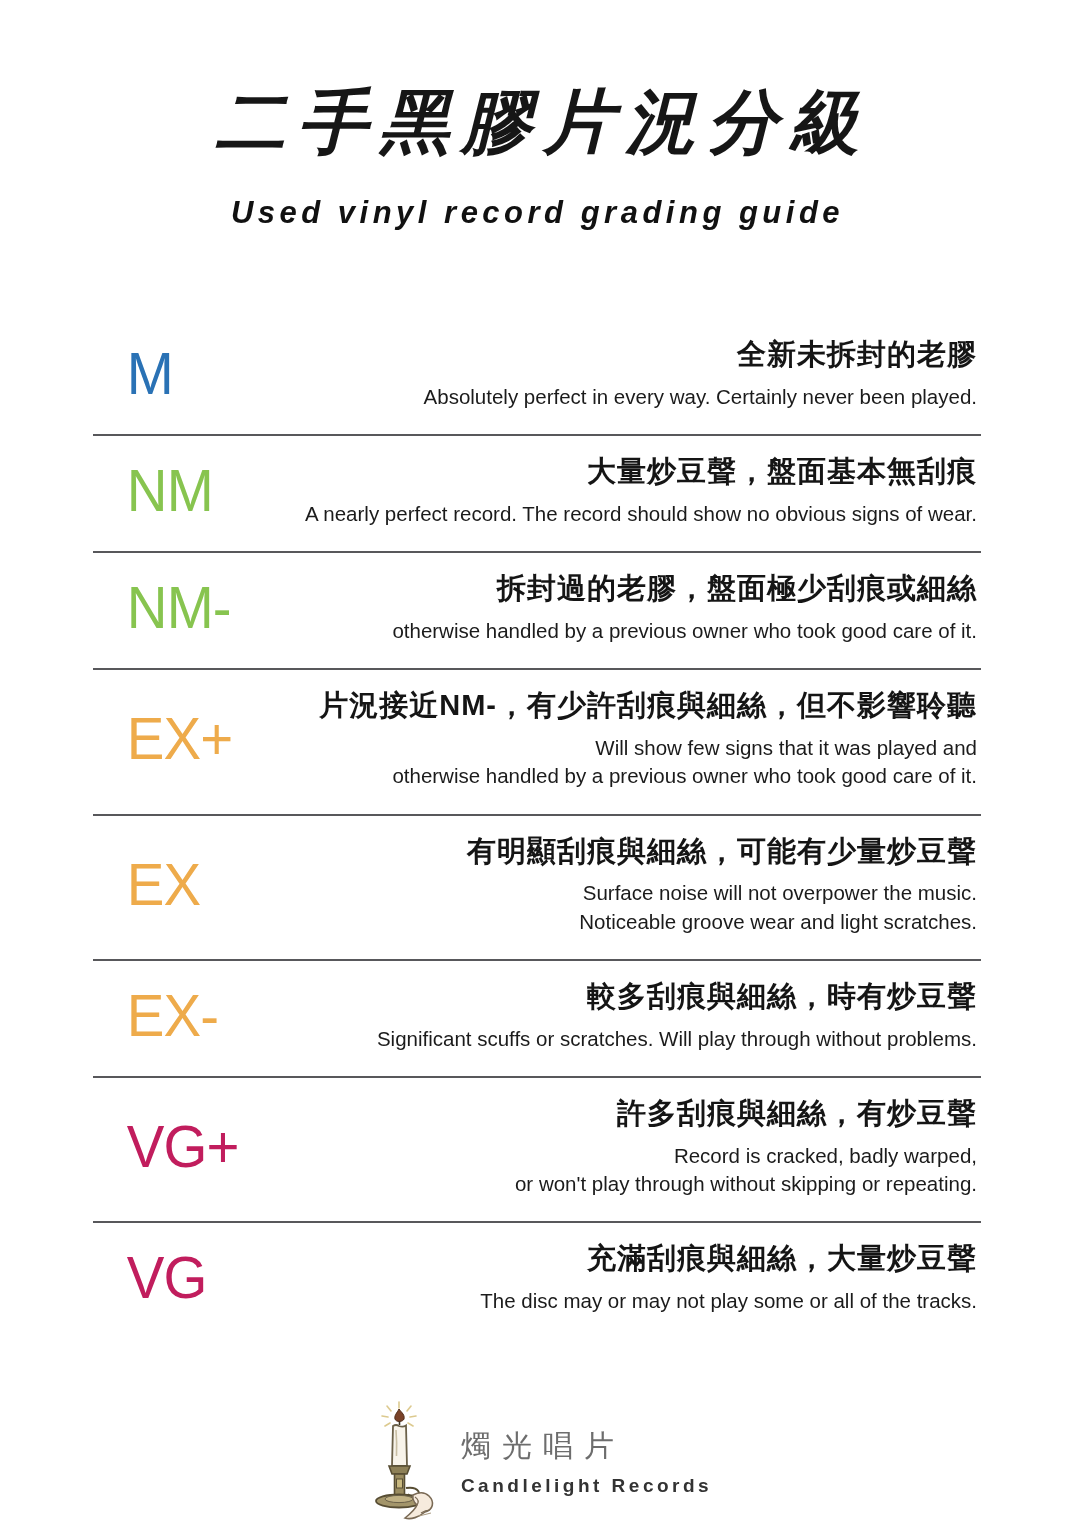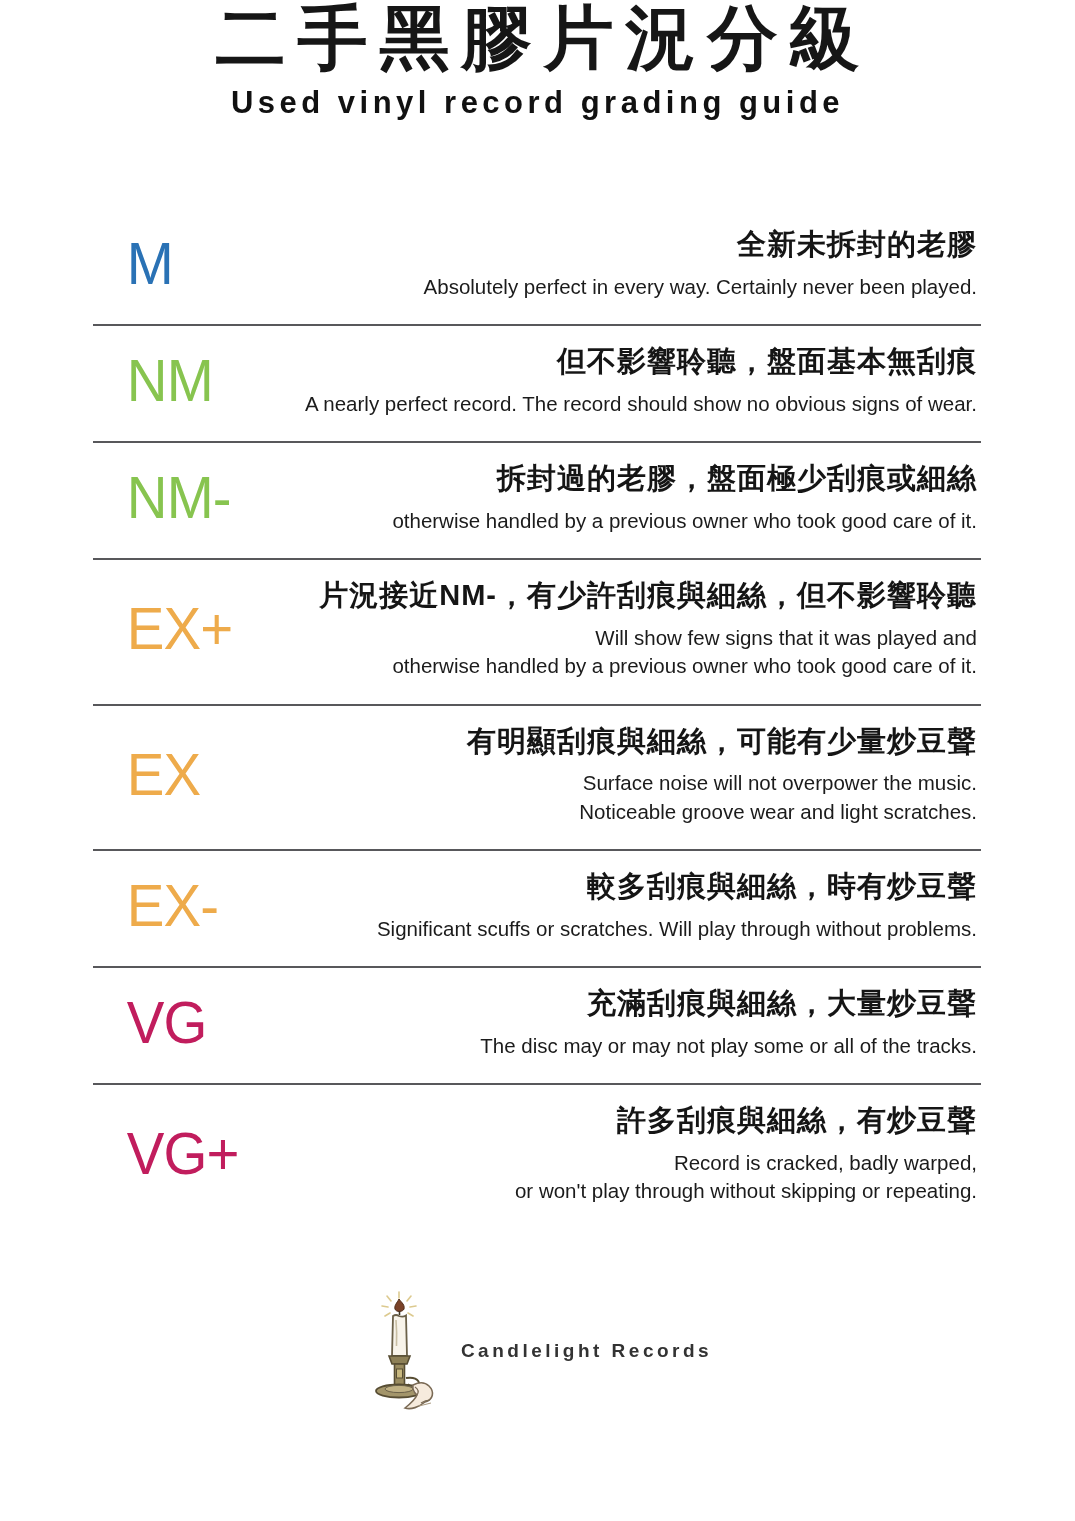--- a/index.html
+++ b/index.html
@@ -7,32 +7,32 @@
   body {
     height: 1521px;
     background: #ffffff;
     overflow: hidden;
     font-family: "Liberation Sans", sans-serif;
     color: #1f1f1f;
     -webkit-font-smoothing: antialiased;
   }
 
   
-  .header { text-align: center; }
+  .header { padding-top: 84px; text-align: center; font-style: italic; }
   .title {
     font-size: 70px;
     font-weight: 700;
     letter-spacing: 12px;
     margin-left: 12px; 
     line-height: 1.1;
     color: #161616;
     font-family: "Liberation Sans", "DejaVu Sans", sans-serif;
   }
   .subtitle {
-    margin-top: 8px;
+    margin-top: 34px;
     font-size: 31px;
     font-weight: 700;
     letter-spacing: 4.5px;
     color: #111111;
   }
 
   
   .grades {
     width: 888px;
     margin: 88px 0 0 93px;
@@ -110,21 +110,21 @@
       <div class="grade-zh">全新未拆封的老膠</div>
       <div class="grade-en">
           <div>Absolutely perfect in every way. Certainly never been played.</div>
         </div>
     </div>
   </section>
 
   <section class="grade-row" style="--grade-color: #87c44f;">
     <div class="grade-code">NM</div>
     <div class="grade-text">
-      <div class="grade-zh">但不影響聆聽，盤面基本無刮痕</div>
+      <div class="grade-zh">大量炒豆聲，盤面基本無刮痕</div>
       <div class="grade-en">
           <div>A nearly perfect record. The record should show no obvious signs of wear.</div>
         </div>
     </div>
   </section>
 
   <section class="grade-row" style="--grade-color: #87c44f;">
     <div class="grade-code">NM-</div>
     <div class="grade-text">
       <div class="grade-zh">拆封過的老膠，盤面極少刮痕或細絲</div>
@@ -160,36 +160,36 @@
     <div class="grade-code">EX-</div>
     <div class="grade-text">
       <div class="grade-zh">較多刮痕與細絲，時有炒豆聲</div>
       <div class="grade-en">
           <div>Significant scuffs or scratches. Will play through without problems.</div>
         </div>
     </div>
   </section>
 
   <section class="grade-row" style="--grade-color: #c11d5d;">
-    <div class="grade-code">VG</div>
-    <div class="grade-text">
-      <div class="grade-zh">充滿刮痕與細絲，大量炒豆聲</div>
-      <div class="grade-en">
-          <div>The disc may or may not play some or all of the tracks.</div>
-        </div>
-    </div>
-  </section>
-
-  <section class="grade-row" style="--grade-color: #c11d5d;">
     <div class="grade-code">VG+</div>
     <div class="grade-text">
       <div class="grade-zh">許多刮痕與細絲，有炒豆聲</div>
       <div class="grade-en">
           <div>Record is cracked, badly warped,</div>
           <div>or won't play through without skipping or repeating.</div>
+        </div>
+    </div>
+  </section>
+
+  <section class="grade-row" style="--grade-color: #c11d5d;">
+    <div class="grade-code">VG</div>
+    <div class="grade-text">
+      <div class="grade-zh">充滿刮痕與細絲，大量炒豆聲</div>
+      <div class="grade-en">
+          <div>The disc may or may not play some or all of the tracks.</div>
         </div>
     </div>
   </section>
 </main>
 
 <footer class="footer">
   <svg class="logo-icon" viewBox="0 0 78 122" xmlns="http://www.w3.org/2000/svg" aria-hidden="true">
 
     <g stroke="#d9c483" stroke-width="1.6" stroke-linecap="round" opacity="0.9">
       <line x1="36" y1="2" x2="36" y2="8"></line>
@@ -216,15 +216,16 @@
 
     <ellipse cx="36" cy="101" rx="23" ry="6.5" fill="#a3956a" stroke="#574d33" stroke-width="1.8"></ellipse>
     <ellipse cx="36" cy="99" rx="14" ry="3.6" fill="#c0b184" stroke="#6b6149" stroke-width="1"></ellipse>
 
     <path d="M50 95 C56 92 62 92 66 96 C72 102 70 110 62 112 C56 117 48 120 42 118 C47 114 52 110 54 105 C52 103 49 101 50 95 Z" fill="#f6ebdd" stroke="#7a6a55" stroke-width="1.6"></path>
     <path d="M52 97 C55 99 56 102 54 105" fill="none" stroke="#7a6a55" stroke-width="1.2"></path>
     <path d="M58 113 C61 111 64 110 67 110" fill="none" stroke="#7a6a55" stroke-width="1.2"></path>
     <path d="M56 116 C60 115 64 114 68 113" fill="none" stroke="#a8997f" stroke-width="1"></path>
   </svg>
   <div>
+    <div class="brand-zh">燭光唱片</div>
     <div class="brand-en">Candlelight Records</div>
   </div>
 </footer>
 
 </body></html>

